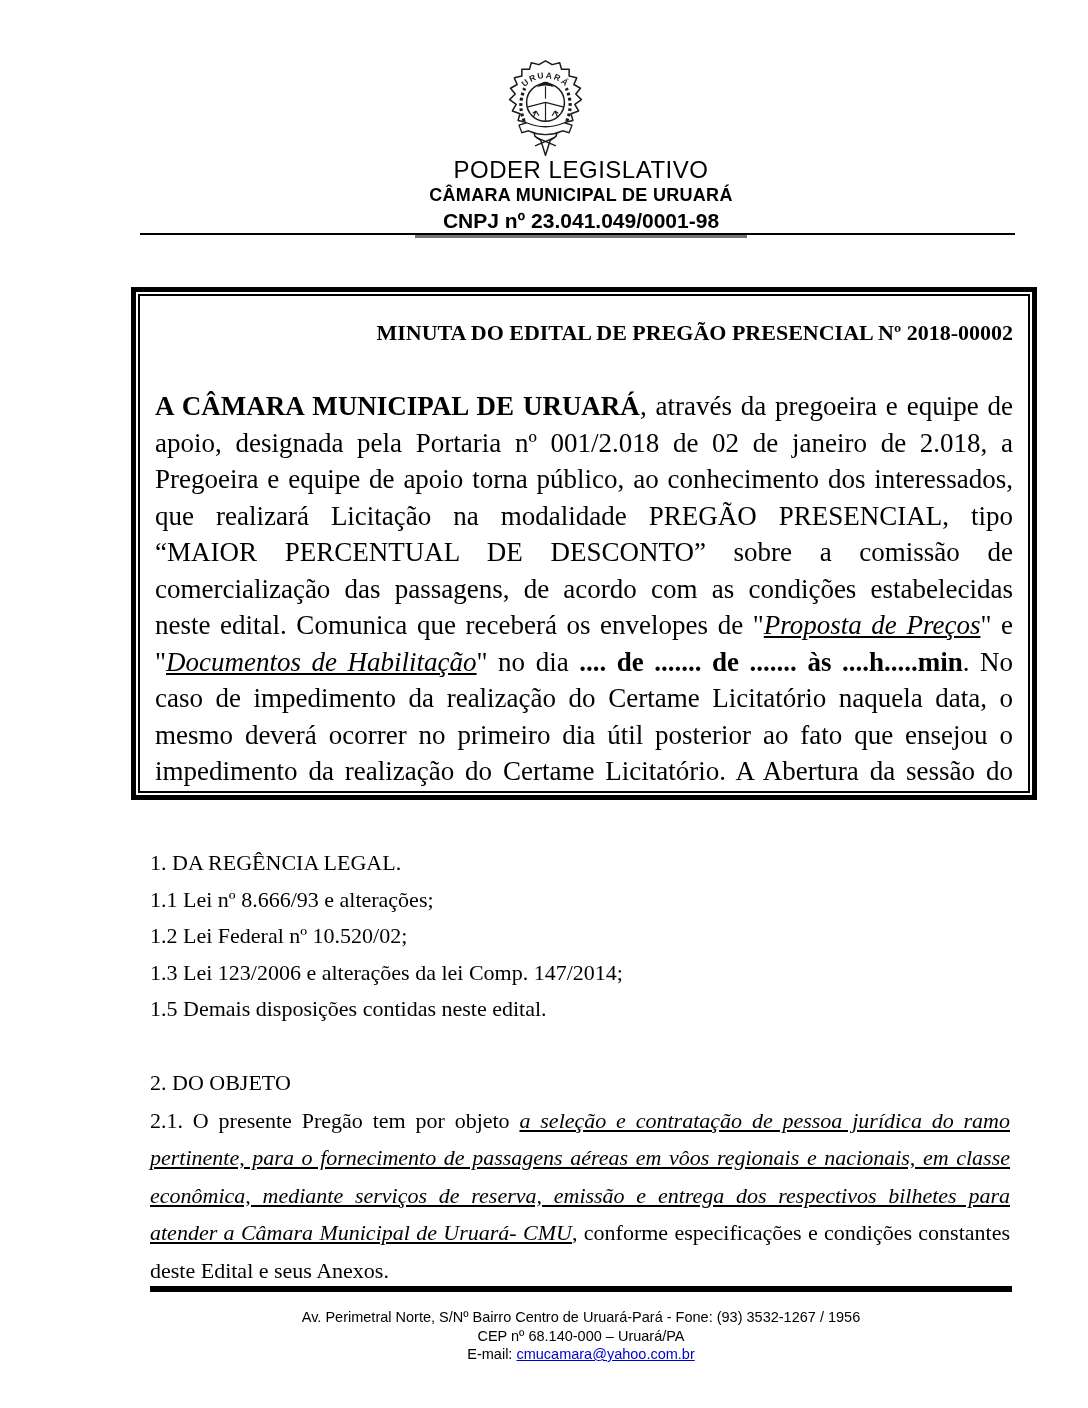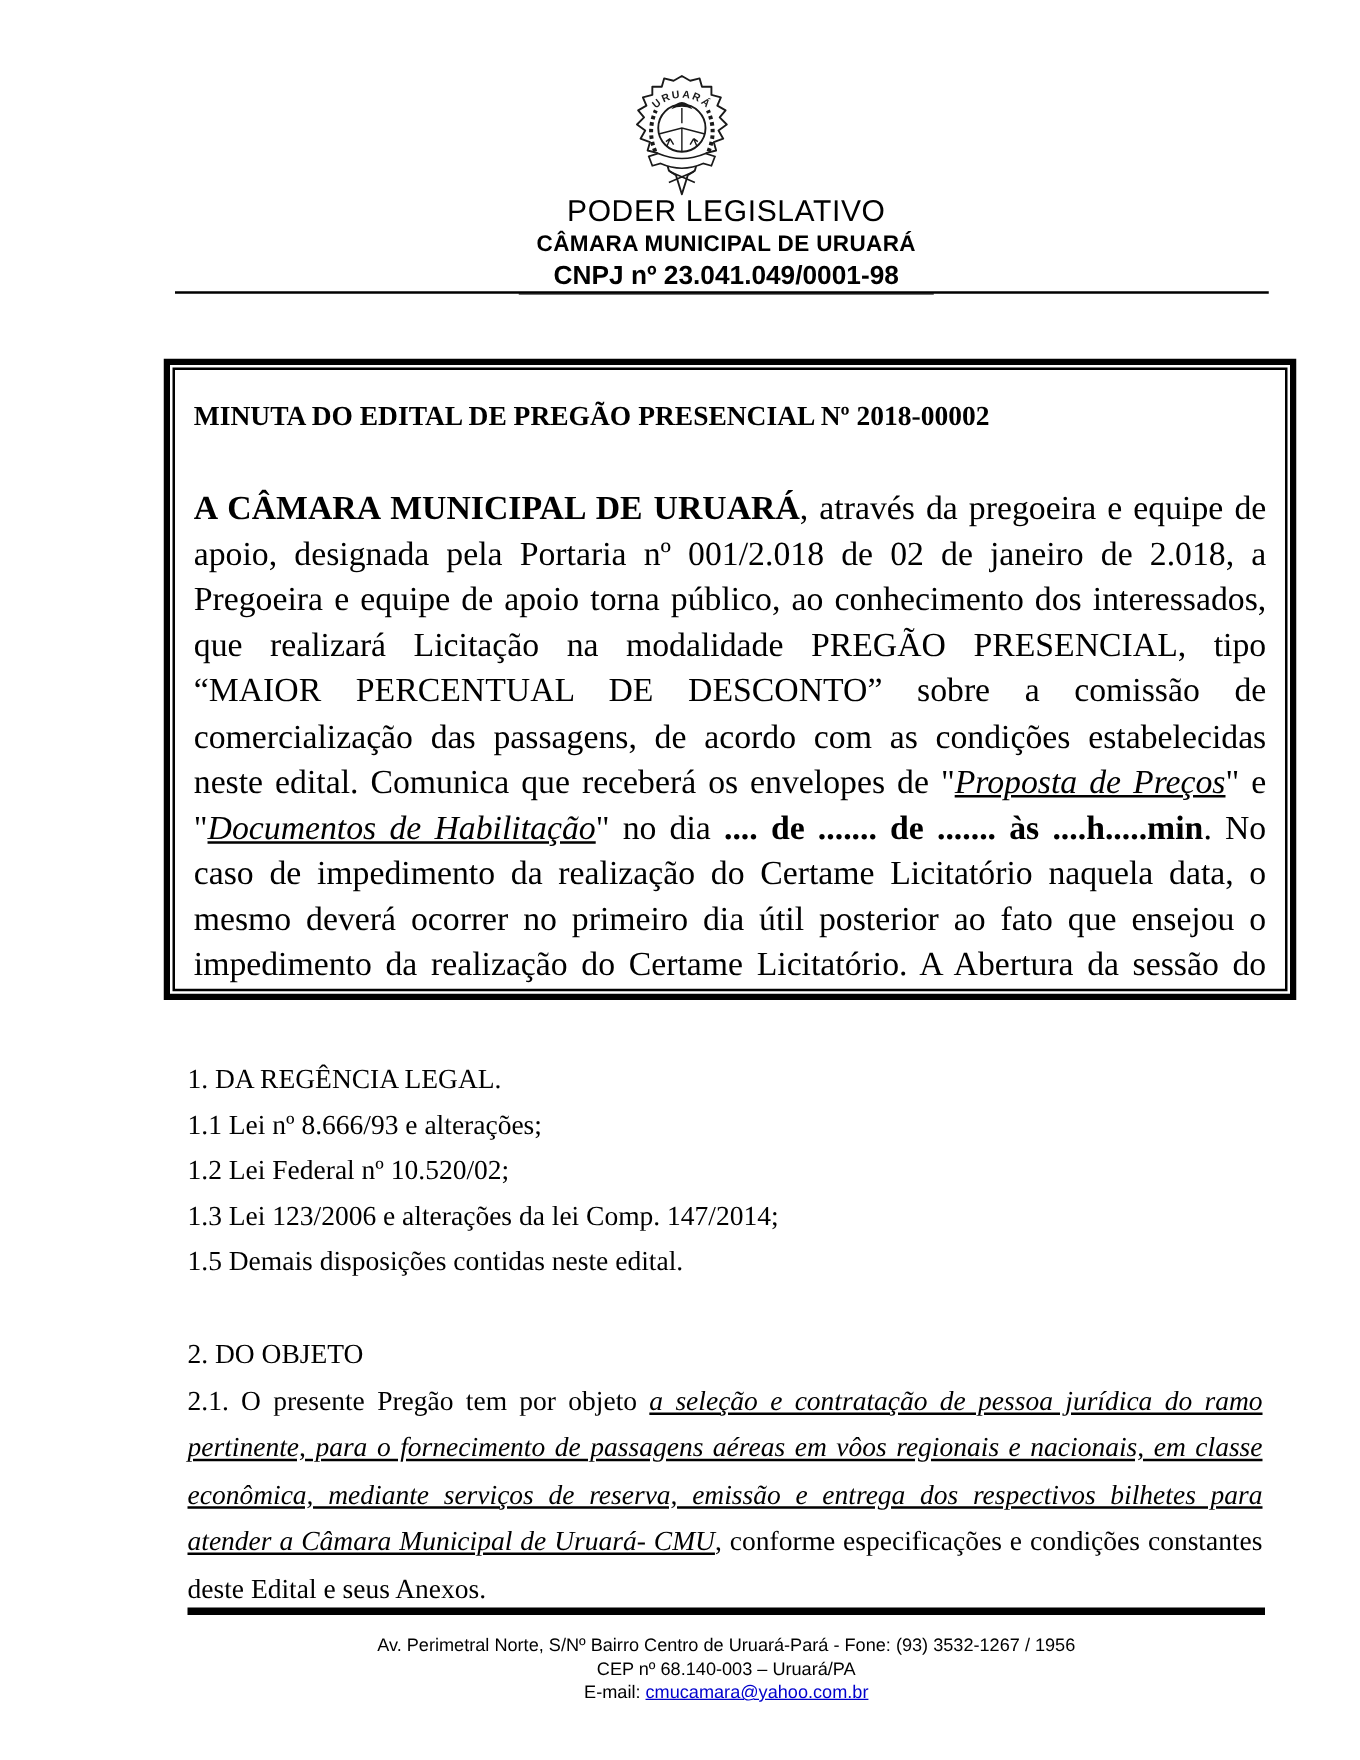--- a/index.html
+++ b/index.html
@@ -13,39 +13,39 @@
     overflow:hidden;
   }
 
   
   .crest { position:absolute; left:498px; top:58px; }
   .hdr-line { position:absolute; left:150px; width:862px; text-align:center;
               font-family:"Liberation Sans", sans-serif; white-space:nowrap; }
   .hdr-poder  { top:156px; font-size:24px; letter-spacing:0.5px; }
   .hdr-camara { top:185px; font-size:18px; font-weight:bold; letter-spacing:0.3px; }
   .hdr-cnpj   { top:209px; font-size:21px; font-weight:bold; }
-  .hdr-cnpj .cnpj-underline { display:inline-block; padding:0 28px 1px; border-bottom:2px solid #737373; }
+  .hdr-cnpj .cnpj-underline { display:inline-block; padding:0 28px 1px; border-bottom:4px solid #737373; }
   .header-rule { position:absolute; left:140px; top:233px; width:875px; height:0;
                  border-top:2px solid #000; }
 
   
   .notice-box {
     position:absolute; left:131px; top:287px; width:906px; height:513px;
     box-sizing:border-box; border:5px solid #000; padding:2px;
     background:#fff;
   }
   .notice-inner {
     box-sizing:border-box; height:100%;
     border:2px solid #000;
     padding:24px 15px 0 15px;
     overflow:hidden;
   }
   .notice-title {
     margin:0 0 42px 0;
-    text-align:left;
+    text-align:right;
     font-size:22px; font-weight:bold;
   }
   .notice-par {
     margin:0;
     font-size:27px; line-height:36.5px;
     text-align:justify;
   }
 
   
   .doc-sections {
@@ -133,17 +133,17 @@
 
     <div class="sec-gap">
       <h2 class="sec-heading"><span style="font-weight: normal;">2. DO OBJETO</span></h2>
       <p class="sec-par"><span>2.1. O presente Pregão tem por objeto </span><span style="font-style: italic; text-decoration: underline;">a seleção e contratação de pessoa jurídica do ramo pertinente, para o fornecimento de passagens aéreas em vôos regionais e nacionais, em classe econômica, mediante serviços de reserva, emissão e entrega dos respectivos bilhetes para atender a Câmara Municipal de Uruará- CMU</span><span>, conforme especificações e condições constantes deste Edital e seus Anexos.</span></p>
     </div>
 
   </div>
 
   <div class="footer">
     <div>Av. Perimetral Norte, S/Nº Bairro Centro de Uruará-Pará - Fone: (93) 3532-1267 / 1956</div>
-    <div>CEP nº 68.140-003 – Uruará/PA</div>
+    <div>CEP nº 68.140-000 – Uruará/PA</div>
     <div><span>E-mail: </span><span class="email-link">cmucamara@yahoo.com.br</span></div>
   </div>
 
 </div>
 
 </body></html>

